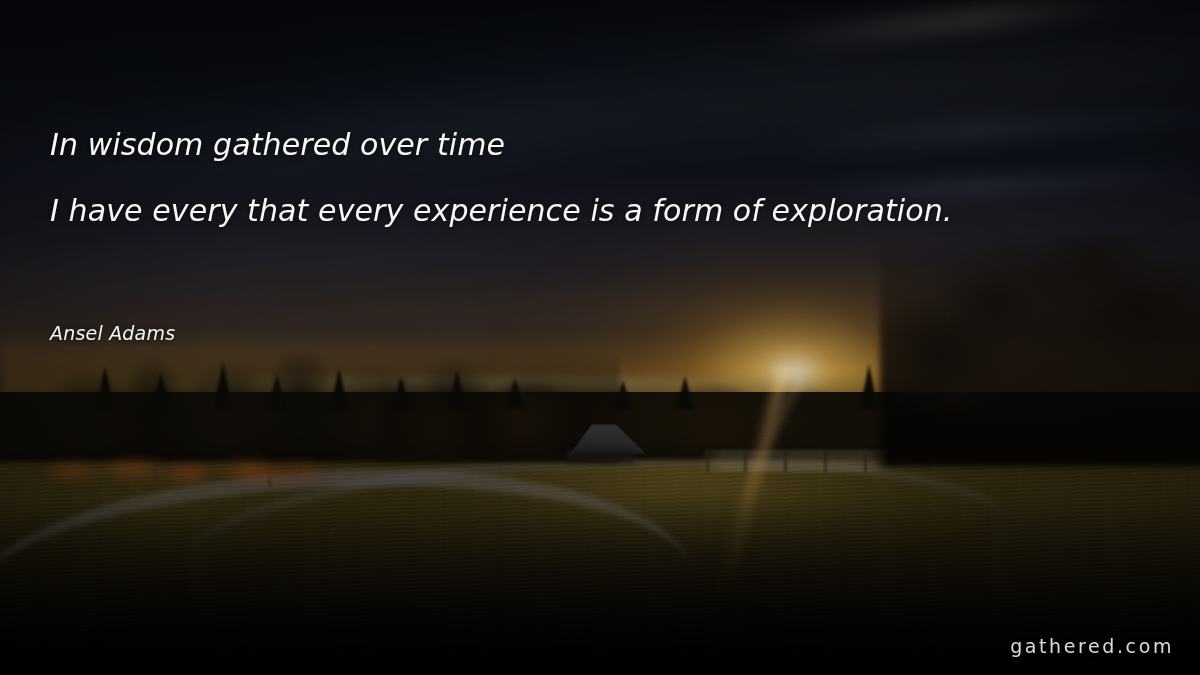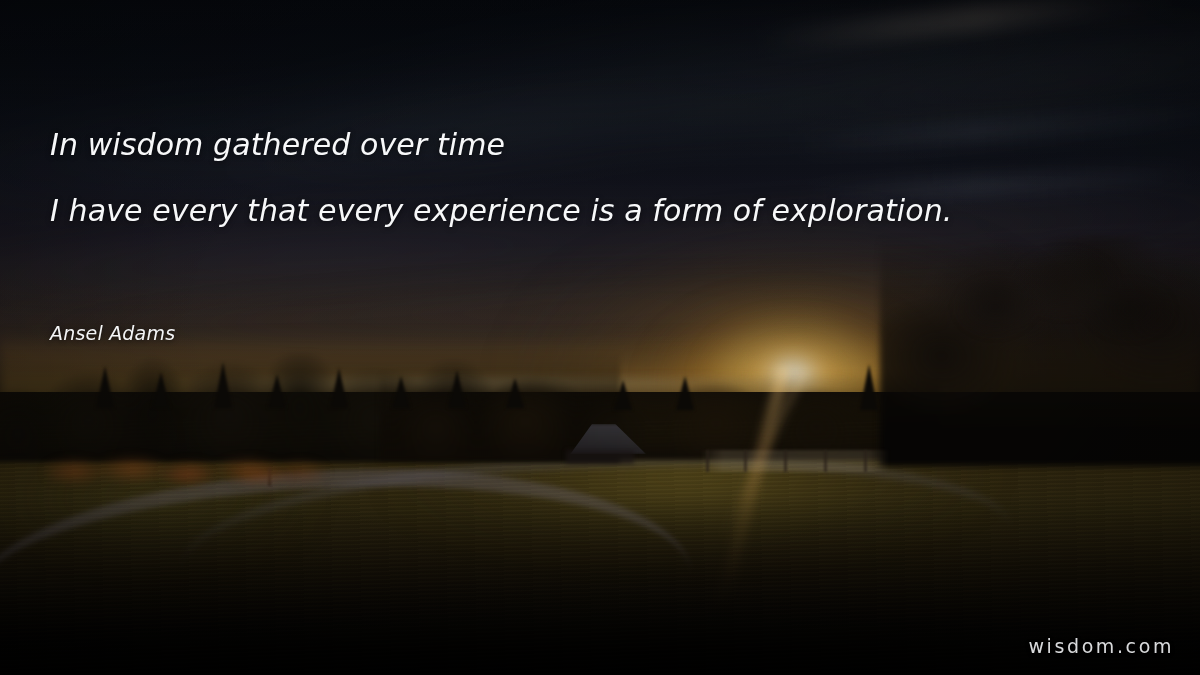--- a/index.html
+++ b/index.html
@@ -564,15 +564,15 @@
     <div class="text-scrim"></div>
   </div>
 
   <div class="quote-block">
     <div class="quote-line">In wisdom gathered over time</div>
     <div class="quote-line">I have every that every experience is a form of exploration.</div>
   </div>
 
   <div class="author">Ansel Adams</div>
 
-  <div class="watermark">wisdom.com</div>
+  <div class="watermark">gathered.com</div>
 
 </div>
 
 </body></html>

